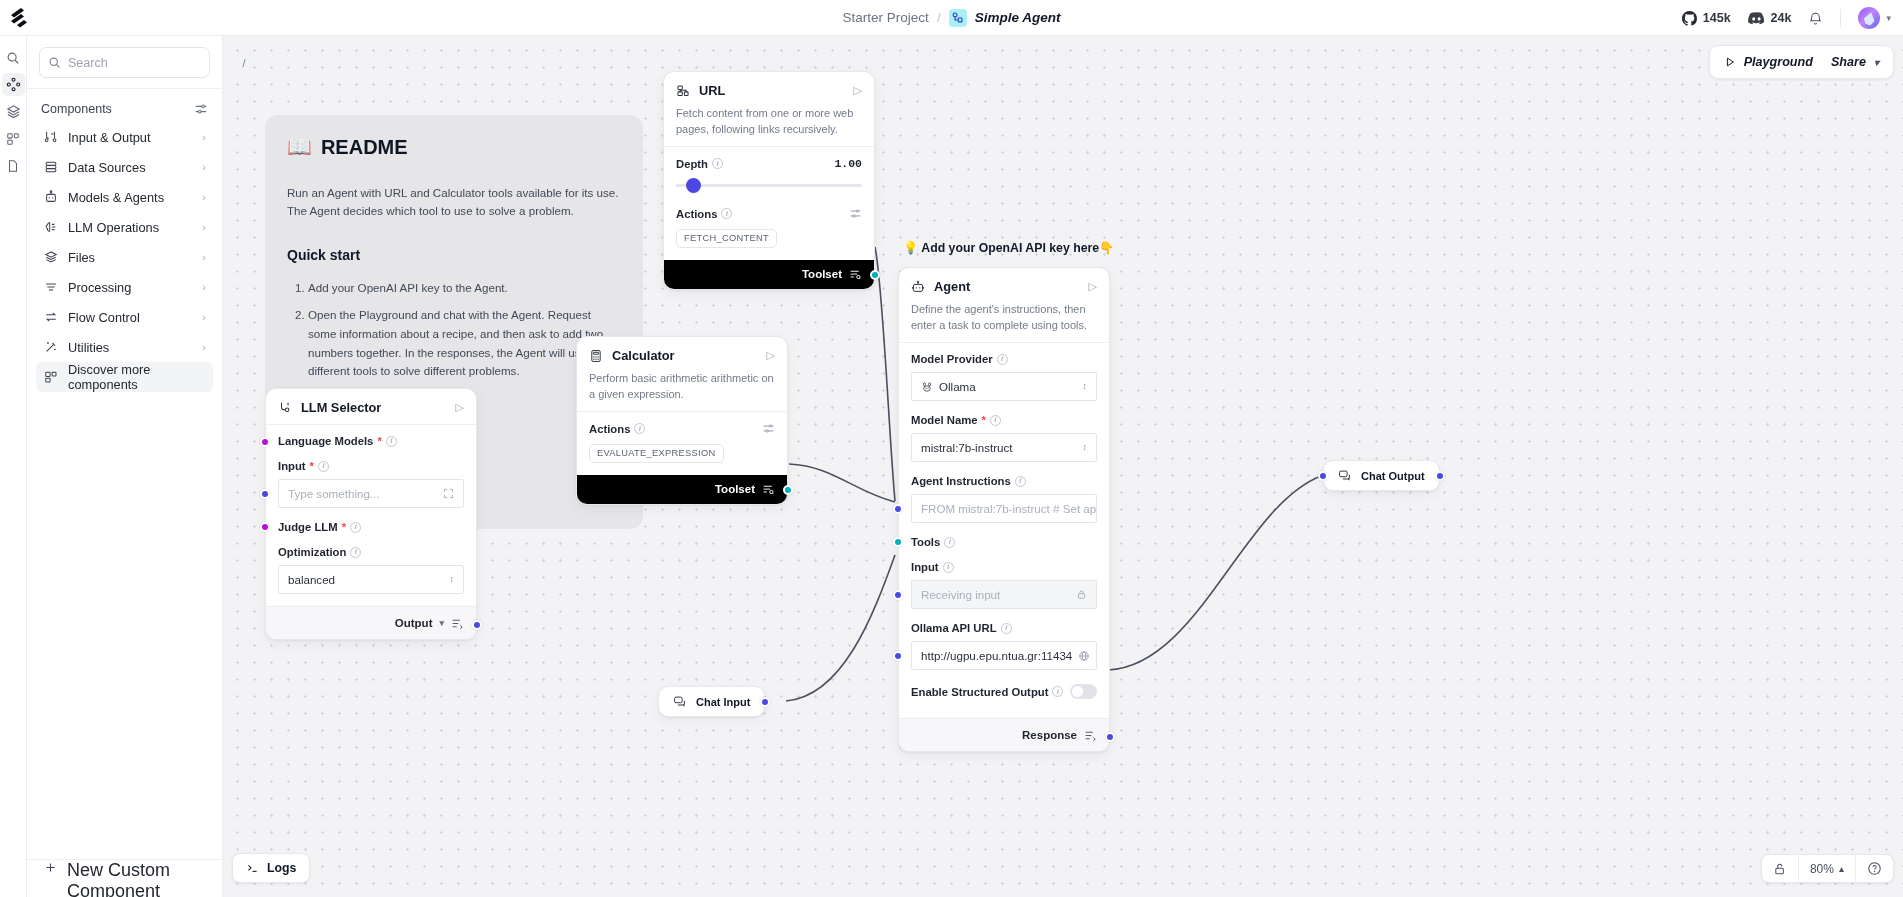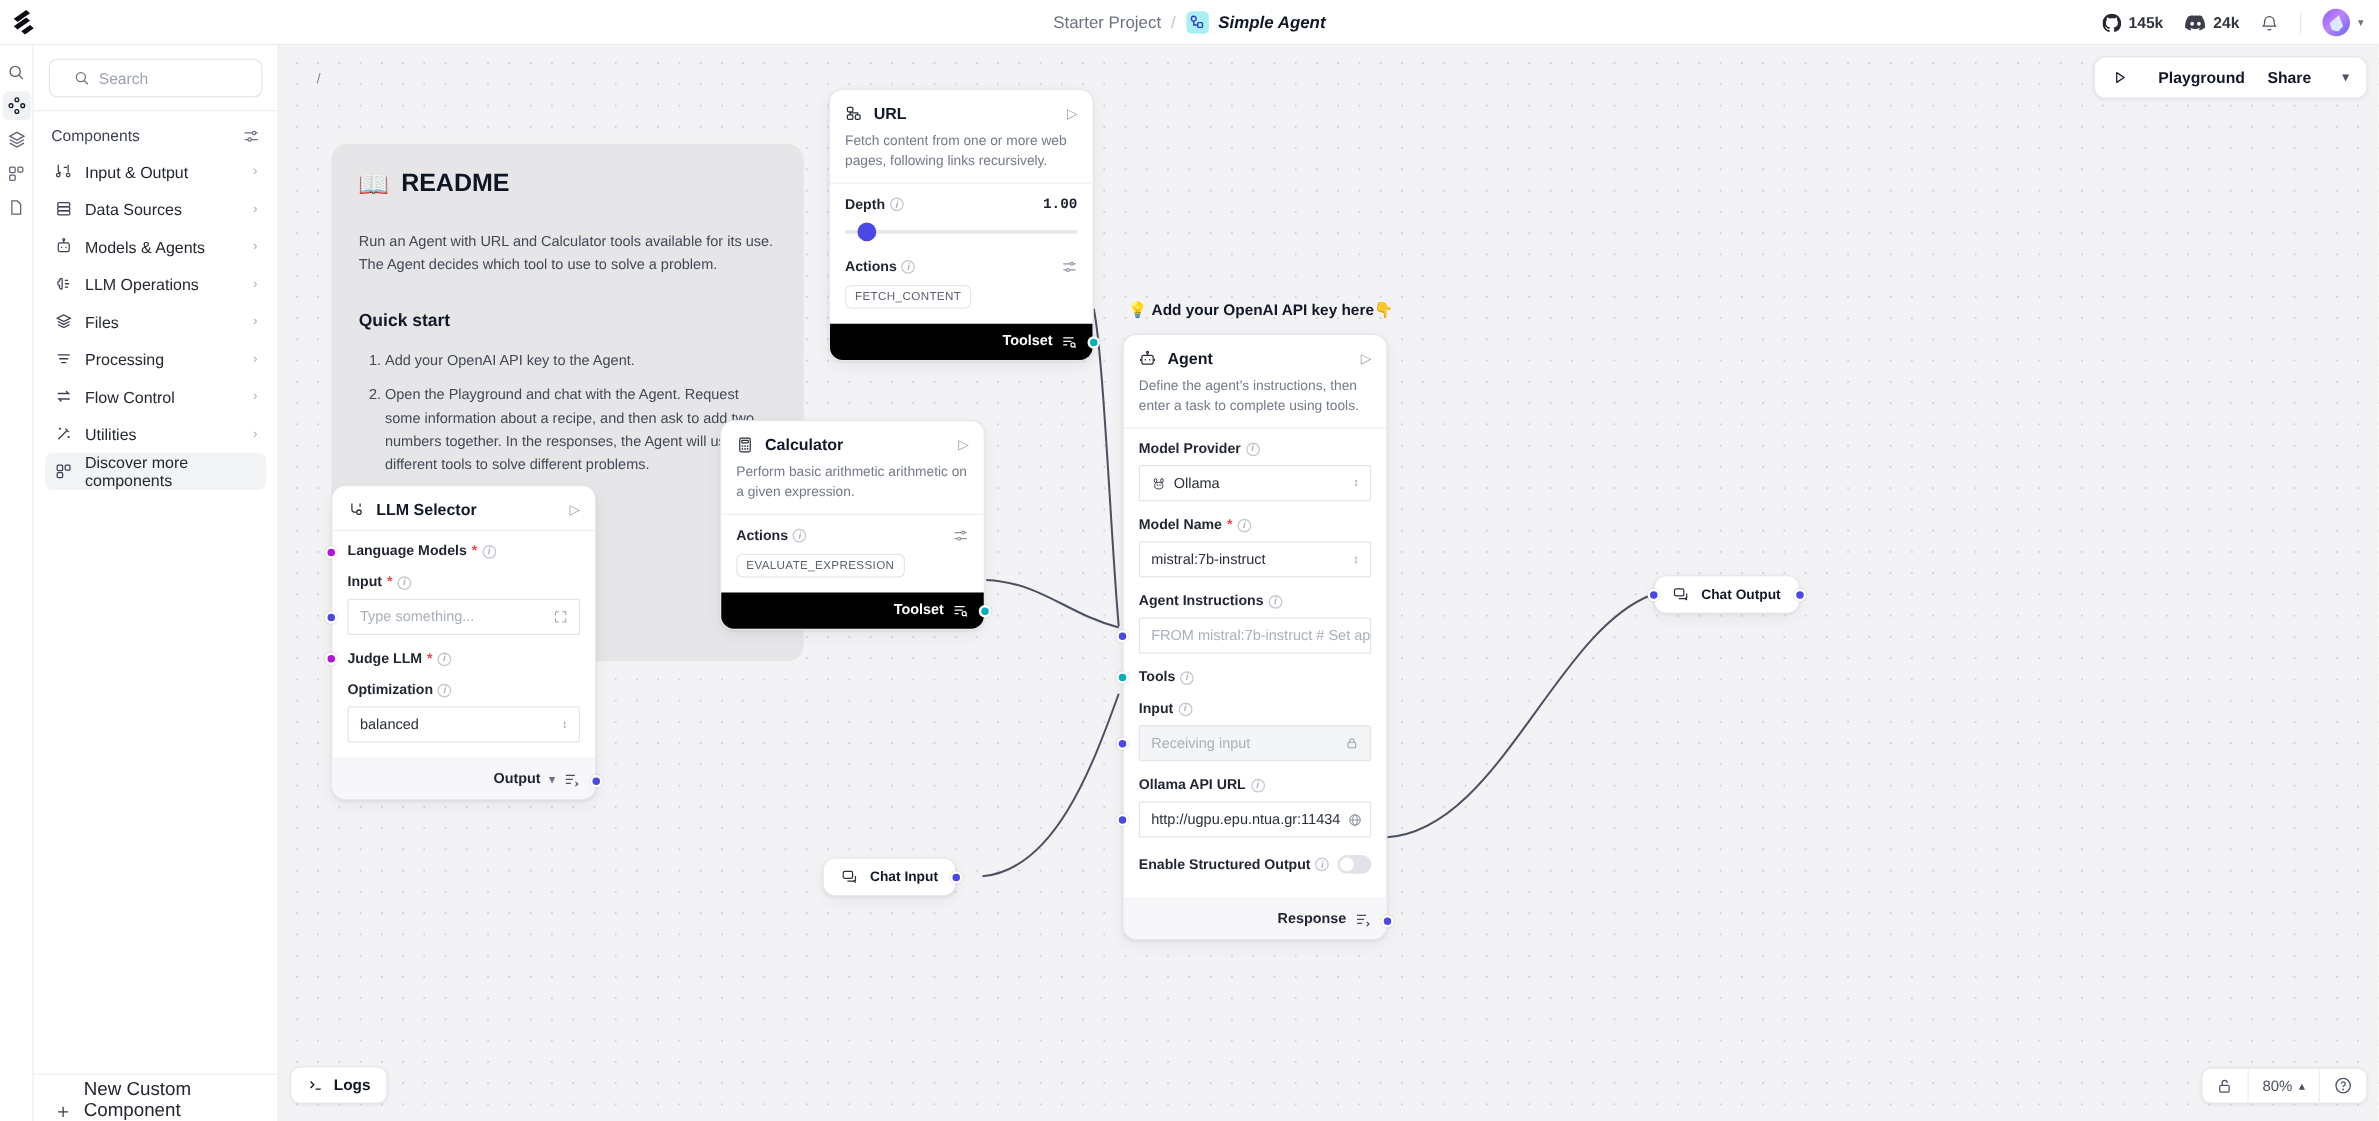--- a/index.html
+++ b/index.html
@@ -60,21 +60,21 @@
   .rail-btn.active { background: #f1f2f4; color: #111827; }
 
   
   .sidebar {
     position: absolute; left: 27px; top: 36px; width: 196px; height: 861px;
     background: #fff; border-right: 1px solid #ececf0; z-index: 50;
   }
   .search-wrap { padding: 11px 12px 10px 12px; border-bottom: 1px solid #f0f0f2; }
   .search-box {
     height: 31px; border: 1px solid #e4e5e9; border-radius: 7px;
-    display: flex; align-items: center; padding: 0 19px; gap: 7px; background: #fff;
+    display: flex; align-items: center; padding: 0 8px; gap: 7px; background: #fff;
   }
   .search-box input {
     flex: 1; border: 0; outline: 0; font-size: 12.5px; color: #111827;
     font-family: "Liberation Sans", sans-serif; background: transparent;
   }
   .search-box input::placeholder { color: #9ca3af; }
   .slash-key {
     min-width: 16px; height: 17px; border-radius: 4px; background: #f2f3f5;
     display: flex; align-items: center; justify-content: center;
     font-size: 11px; color: #7c849a; padding: 0 4px;
@@ -86,22 +86,22 @@
   .nav-list { padding: 0 9px; }
   .nav-item {
     display: flex; align-items: center; gap: 10px; height: 30px;
     padding: 0 7px; border-radius: 6px; font-size: 12.8px; color: #23272f;
   }
   .nav-item .chev { margin-left: auto; color: #a7adb8; font-size: 11px; }
   .nav-item.highlight { background: #f3f4f6; }
   .nav-ico { width: 15px; height: 15px; display:flex; align-items:center; justify-content:center; color: #3c4250; flex: 0 0 15px; }
   .new-custom {
     position: absolute; bottom: 0; left: 0; width: 196px; height: 38px;
-    display: flex; align-items: flex-end; gap: 9px; padding: 0 16px;
-    border-top: 1px solid #f0f0f2; font-size: 15px; color: #23272f;
+    display: flex; align-items: flex-start; gap: 9px; padding: 0 16px;
+    border-top: 1px solid #f0f0f2; font-size: 18px; color: #23272f;
   }
 
   
   .canvas {
     position: absolute; left: 223px; top: 36px; width: 1680px; height: 861px;
     background-color: #f3f3f5;
     background-image: radial-gradient(#d3d4d8 1px, transparent 1.1px);
     background-size: 17px 17px; background-position: 6px 6px;
     overflow: hidden;
   }
@@ -212,21 +212,21 @@
     background: #fff; border: 1px solid #e7e8ec; border-radius: 8px;
     display: flex; align-items: center; box-shadow: 0 1px 3px rgba(16,24,40,.07);
   }
   .zoom-cell { display: flex; align-items: center; gap: 5px; padding: 0 11px; height: 29px; color: #4b5160; font-size: 12px; }
   .zoom-div { width: 1px; height: 29px; background: #eceef1; }
   .pg-bar {
     position: absolute; right: 9px; top: 9px; height: 34px;
     background: #fff; border: 1px solid #e7e8ec; border-radius: 9px;
     display: flex; align-items: center; box-shadow: 0 1px 3px rgba(16,24,40,.07);
   }
-  .pg-cell { display: flex; align-items: center; gap: 25px; padding: 0 14px; height: 34px; font-size: 12.6px; font-weight: bold; color: #111827; }
+  .pg-cell { display: flex; align-items: center; gap: 8px; padding: 0 14px; height: 34px; font-size: 12.6px; font-weight: bold; color: #111827; font-style: italic; }
   svg { display: block; }
 </style>
 </head>
 <body>
 
 <div id="app">
 
   <div class="topbar">
     <div class="logo-mark">
       <svg width="26" height="24" viewBox="0 0 26 24">

